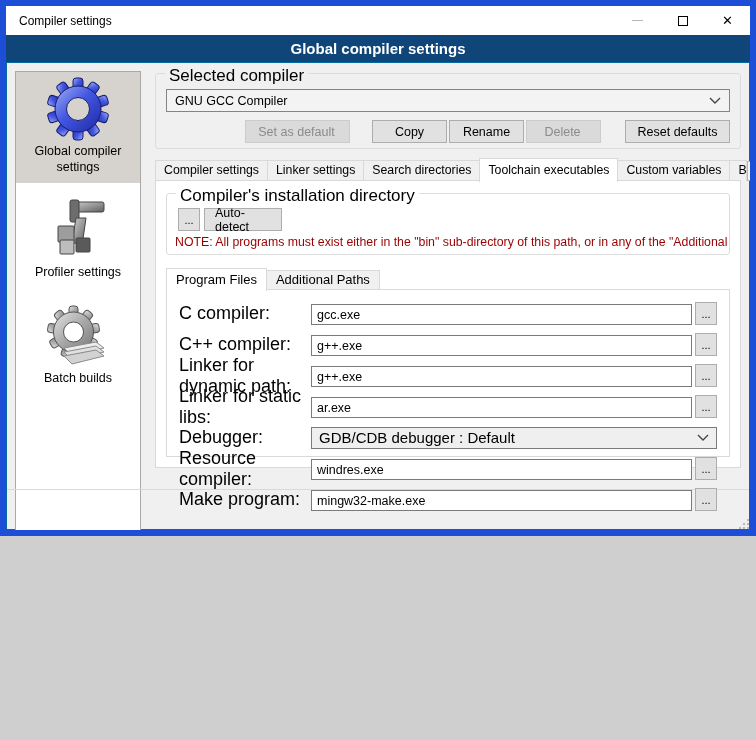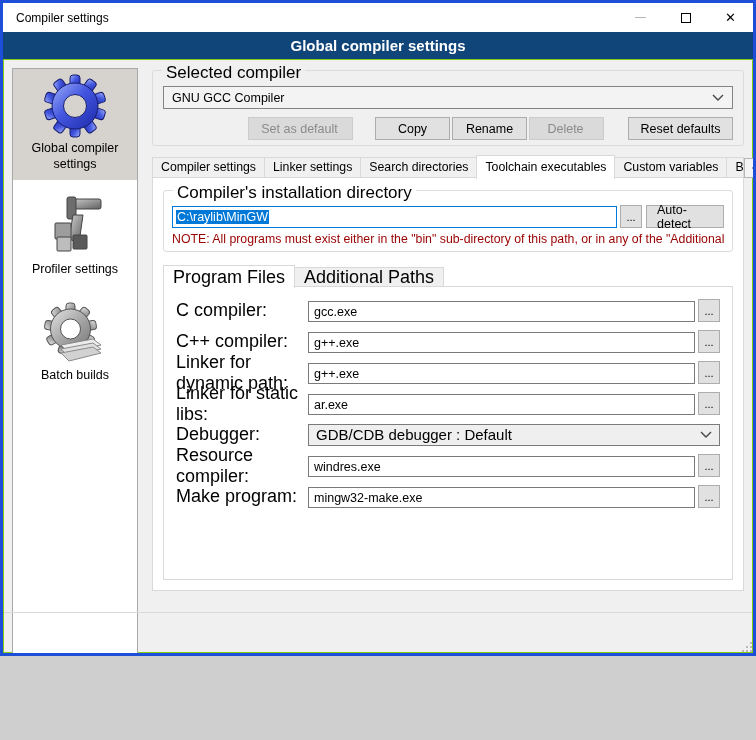--- a/index.html
+++ b/index.html
@@ -1,19 +1,19 @@
 <!DOCTYPE html>
 <html><head>
 <meta charset="utf-8">
 <style>
   html,body{margin:0;padding:0;background:#cfcfcf;}
   *{box-sizing:border-box;}
   .window{
-    position:relative;width:756px;height:656px;background:#84cc16;
-    border:3px solid #1d4ed8;font-family:"Liberation Sans",sans-serif;
+    position:relative;width:756px;height:536px;background:#0369a1;
+    border:6px solid #1d4ed8;font-family:"Liberation Sans",sans-serif;
     color:#000;overflow:hidden;
   }
   
   .titlebar{height:29px;background:#ffffff;display:flex;align-items:center;}
   .titlebar .title{font-size:12px;padding-left:13px;color:#000;}
   .caption-buttons{margin-left:auto;display:flex;height:100%;}
   .cap-btn{width:45px;height:100%;display:flex;align-items:center;justify-content:center;}
   .min-glyph{width:11px;height:1px;background:#b5b5b5;display:block;}
   .max-glyph{width:10px;height:10px;border:1px solid #000;display:block;}
   .close-glyph{font-size:13px;color:#000;line-height:1;}
@@ -67,21 +67,21 @@
   .path-input{flex:1;height:22px;border:1px solid #0078d7;background:#fff;display:flex;
     align-items:center;padding:0 3px;font-size:12.5px;overflow:hidden;}
   .sel-text{background:#0078d7;color:#fff;padding:0 1px;white-space:nowrap;}
   .mini-btn{width:20px;height:23px;margin-left:3px;background:#e1e1e1;border:1px solid #adadad;
     font-size:11px;display:flex;align-items:center;justify-content:center;}
   .autodetect-btn{width:78px;height:23px;margin-left:4px;}
   .note{position:absolute;left:8px;right:2px;top:41px;color:#990000;font-size:12.3px;
     white-space:nowrap;overflow:hidden;}
   
   .subtabs{position:absolute;left:10px;right:10px;top:86px;height:23px;display:flex;align-items:flex-end;}
-  .subtab{height:20px;line-height:18px;padding:0 9px;font-size:18px;background:#f0f0f0;
+  .subtab{height:20px;line-height:18px;padding:0 9px;font-size:13px;background:#f0f0f0;
     border:1px solid #d9d9d9;border-bottom:none;margin-right:-1px;white-space:nowrap;}
   .subtab.active{height:23px;line-height:22px;background:#fff;position:relative;z-index:3;margin-bottom:-1px;}
   .subpanel{position:absolute;left:10px;right:10px;top:108px;bottom:10px;background:#fff;
     border:1px solid #d9d9d9;z-index:2;padding:8px 12px;}
   .field-row{display:flex;align-items:center;height:31px;}
   .field-label{width:132px;font-size:18px;flex:none;}
   .field-ctrl{flex:1;display:flex;align-items:flex-end;}
   .text-input{flex:1;height:21px;border:1px solid #7a7a7a;background:#fff;font-size:12.5px;
     padding:0 5px;font-family:"Liberation Sans",sans-serif;outline:none;}
   .field-combo{flex:1;height:22px;background:#efefef;border:1px solid #7a7a7a;display:flex;
@@ -231,23 +231,20 @@
           </div>
 
         </div>
       </div>
 
       <div class="tabpage">
 
         <div class="groupbox on-white install-group">
           <span class="group-label">Compiler's installation directory</span>
           <div class="path-row">
-            <div class="path-input">
-              <span class="sel-text">C:\raylib\MinGW</span>
-            </div>
             <div class="btn mini-btn">...</div>
             <div class="btn autodetect-btn">Auto-detect</div>
           </div>
           <div class="note">NOTE: All programs must exist either in the "bin" sub-directory of this path, or in any of the "Additional</div>
         </div>
 
         <div class="subtabs">
           <div class="subtab active">Program Files</div>
           <div class="subtab">Additional Paths</div>
         </div>

